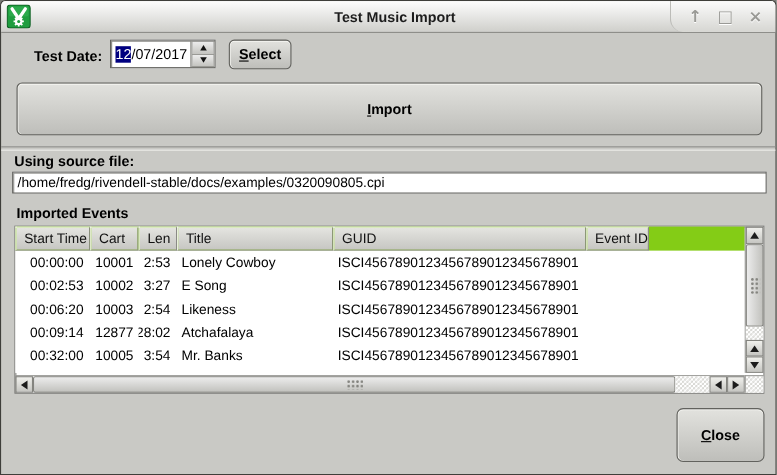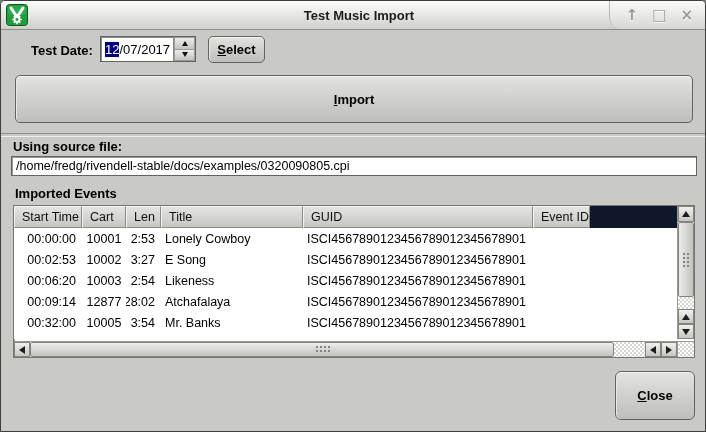--- a/index.html
+++ b/index.html
@@ -106,21 +106,21 @@
   
   .table-frame{
     position:absolute;left:12px;top:204px;width:682px;height:153px;
     box-sizing:border-box;
     border:1px solid #767672;
     box-shadow:inset 1px 1px 0 #9e9e9a;
     background:#fff;
   }
   .thead{
     position:absolute;left:0;top:0;width:663px;height:22px;
-    display:flex;background:#0f172a;
+    display:flex;background:#84cc16;
   }
   .th{
     box-sizing:border-box;height:22px;
     background:linear-gradient(#e4e4e0,#c6c6c2);
     border-top:1px solid #f4f4f0;
     border-left:1px solid #f4f4f0;
     border-right:1px solid #8a8a86;
     border-bottom:1px solid #8a8a86;
     font-size:12.5px;color:#111;
     display:flex;align-items:center;

